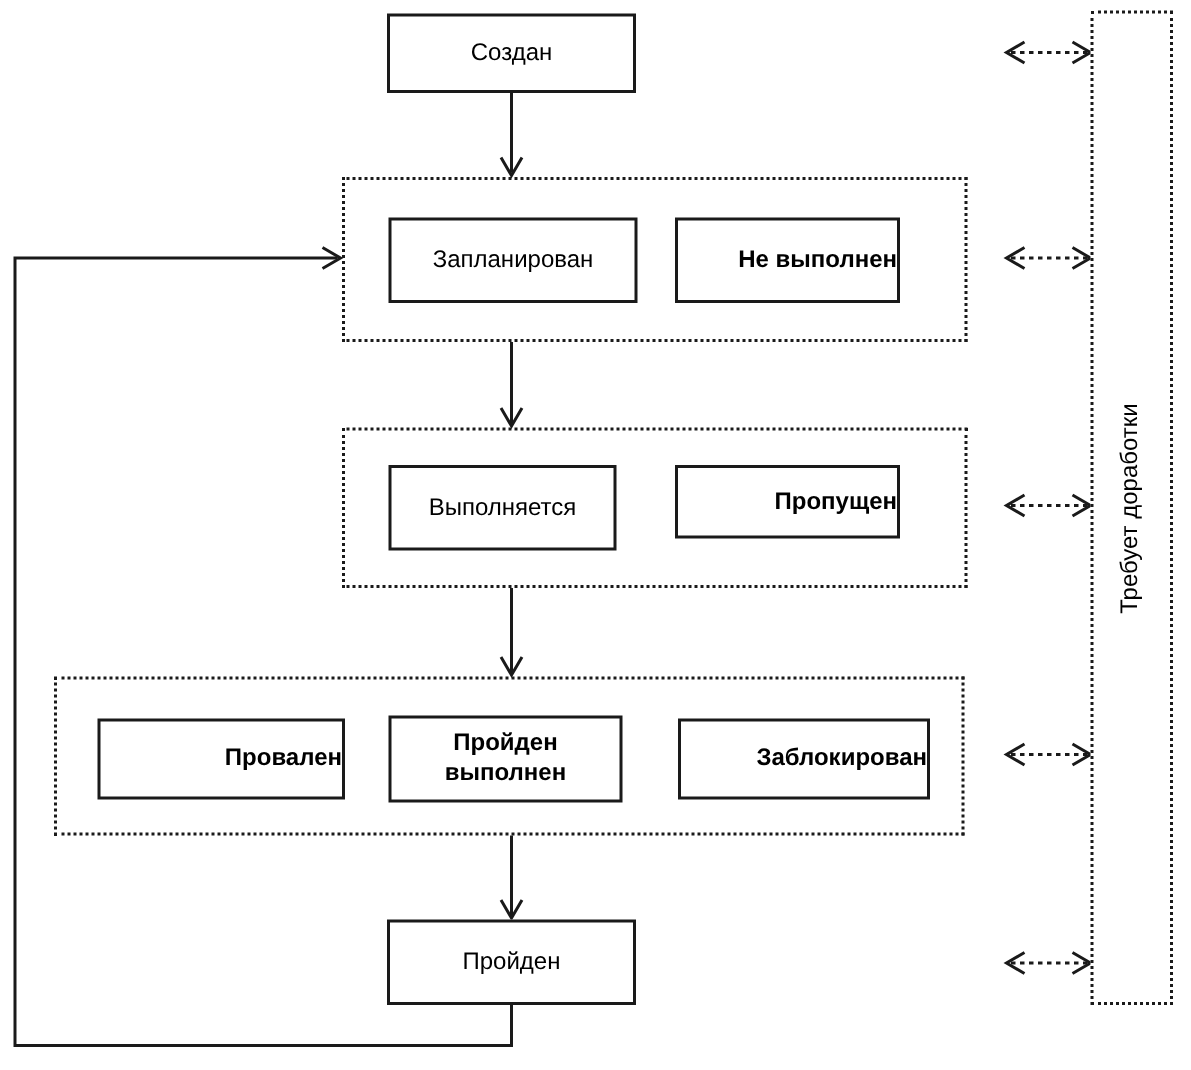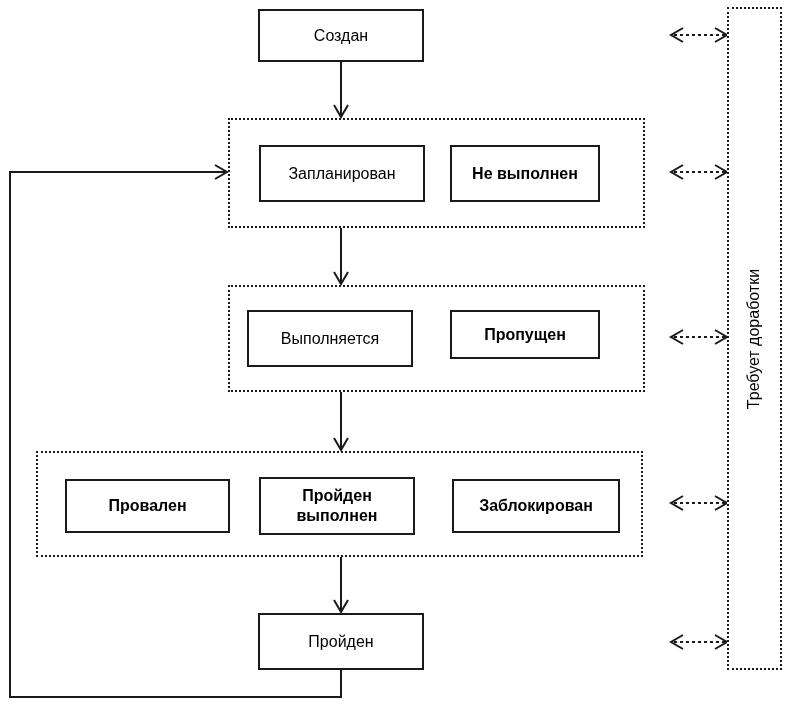--- a/index.html
+++ b/index.html
@@ -22,21 +22,21 @@
     box-sizing: border-box;
     border: 2px solid #1a1a1a;
     background: #ffffff;
     display: flex;
     align-items: center;
     justify-content: center;
     text-align: center;
     font-size: 16px;
     line-height: 1.25;
   }
-  .node.bold { font-weight: bold; }
+  .node.bold { font-weight: bold; justify-content: flex-end; }
   .group {
     position: absolute;
     box-sizing: border-box;
     border: 2px dotted #1a1a1a;
     background: transparent;
   }
   .rework-col {
     position: absolute;
     box-sizing: border-box;
     border: 2px dotted #1a1a1a;
@@ -114,21 +114,21 @@
   <div class="group" style="left:228px; top:118px; width:417px; height:110px;">
     <div class="node" style="left:29px; top:25px; width:166px; height:57px;">
       <span>Запланирован</span>
     </div>
     <div class="node bold" style="left:220px; top:25px; width:150px; height:57px;">
       <span>Не выполнен</span>
     </div>
   </div>
 
   <div class="group" style="left:228px; top:285px; width:417px; height:107px;">
-    <div class="node" style="left:17px; top:23px; width:166px; height:57px;">
+    <div class="node" style="left:29px; top:23px; width:152px; height:57px;">
       <span>Выполняется</span>
     </div>
     <div class="node bold" style="left:220px; top:23px; width:150px; height:49px;">
       <span>Пропущен</span>
     </div>
   </div>
 
   <div class="group" style="left:36px; top:451px; width:607px; height:106px;">
     <div class="node bold" style="left:27px; top:26px; width:165px; height:54px;">
       <span>Провален</span>

